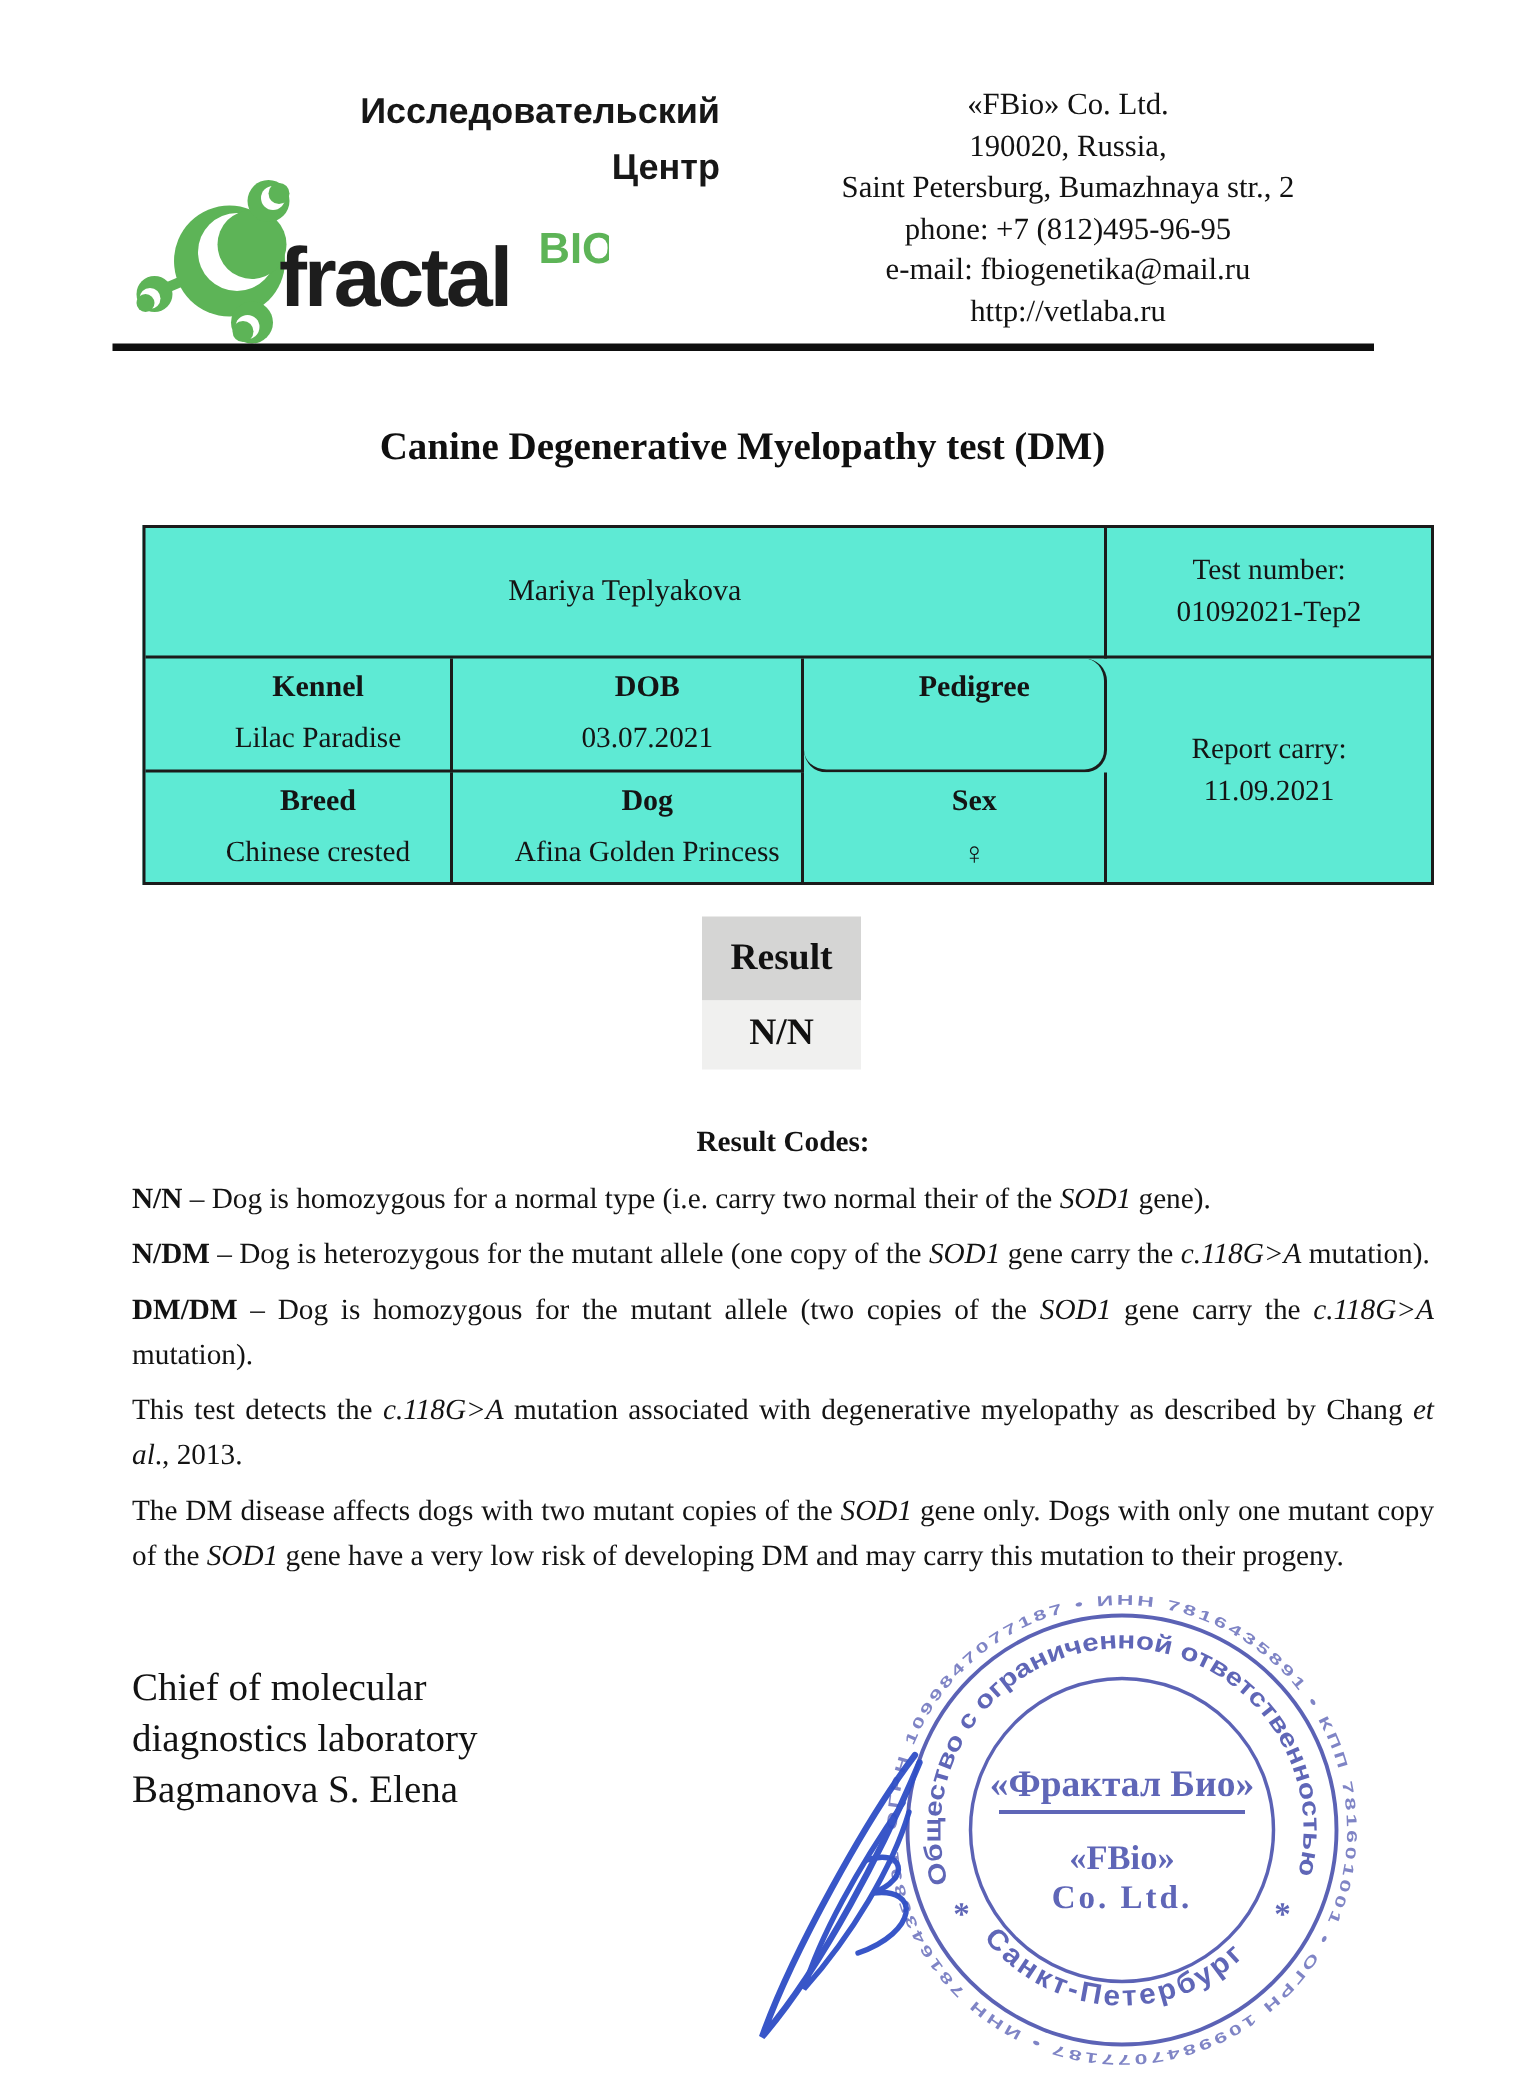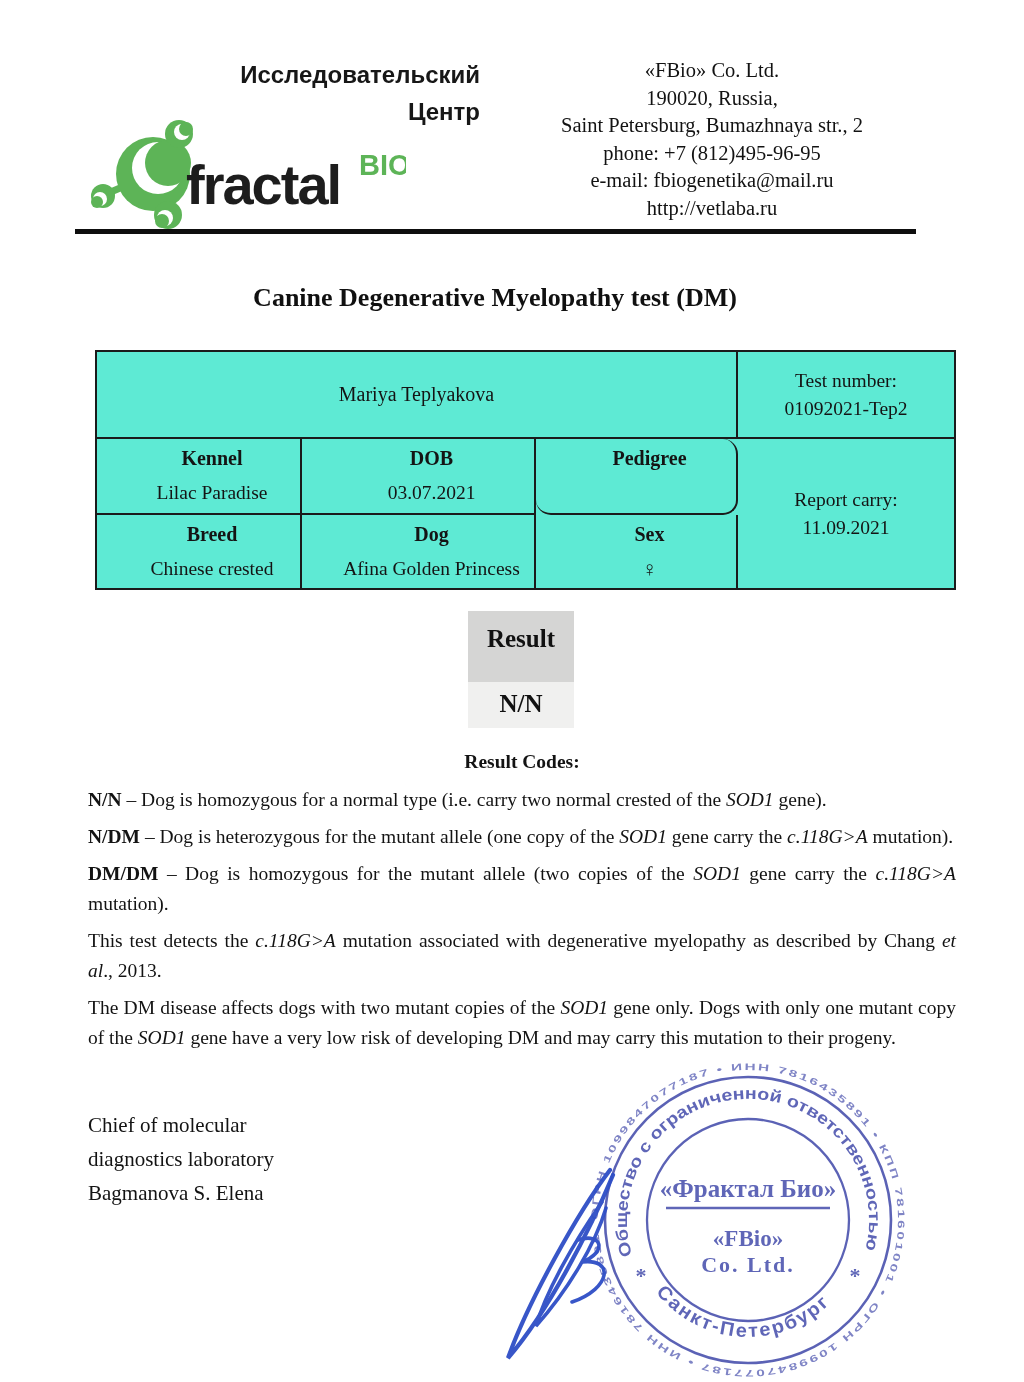--- a/index.html
+++ b/index.html
@@ -43,28 +43,28 @@
   .cell-kennel { grid-column:1; grid-row:2; }
   .cell-dob { grid-column:2; grid-row:2; }
   .cell-pedigree { grid-column:3; grid-row:2;border-radius:15px; }
   .cell-report { grid-column:4; grid-row:2/4; display:flex; flex-direction:column; align-items:center; justify-content:center; font-size:19.5px; line-height:28px; }
   .cell-breed { grid-column:1; grid-row:3; }
   .cell-dog { grid-column:2; grid-row:3; }
   .cell-sex { grid-column:3; grid-row:3; }
   .cell-sex .val { font-size:21px; }
   
   .result-box { position:absolute; left:468px; top:611px; width:106px; text-align:center; font-weight:bold; font-size:25px; color:#111; }
-  .result-label { height:71px; line-height:56px; }
+  .result-label { height:56px; line-height:56px; }
   .result-value { height:46px; line-height:44px; }
   
   .codes { position:absolute; left:88px; top:747px; width:868px; font-size:19.5px; line-height:30px; color:#131313; }
   .codes p { margin:0 0 7px 0; text-align:justify; }
   .codes p.hd { text-align:center; font-weight:bold; margin-bottom:8px; }
   
-  .signoff { position:absolute; left:88px; top:1108px; font-size:21px; line-height:34px; color:#131313;font-family:Liberation Serif, serif; }
+  .signoff { position:absolute; left:88px; top:1108px; font-size:26px; line-height:34px; color:#131313;font-family:Liberation Serif, serif; }
   
   .stamp-svg { position:absolute; left:460px; top:1040px; }
   .stamp-ring-top { font-family:"Liberation Sans", sans-serif; font-weight:bold; }
   .stamp-ring-bottom { font-family:"Liberation Sans", sans-serif; font-weight:bold; }
   .stamp-micro { font-family:"Liberation Sans", sans-serif; font-weight:bold; }
   .stamp-center { font-family:"Liberation Serif", serif; font-weight:bold; }
 </style>
 </head>
 <body>
 
@@ -148,21 +148,21 @@
     </div>
   </div>
 
   <div class="result-box">
     <div class="result-label" style="background: rgb(213, 213, 212);">Result</div>
     <div class="result-value" style="background: rgb(240, 240, 239);">N/N</div>
   </div>
 
   <div class="codes">
     <p class="hd"><b>Result Codes:</b></p>
-    <p><b>N/N</b><span> – Dog is homozygous for a normal type (i.e. carry two normal crested of the </span><i>SOD1</i><span> gene).</span></p>
+    <p><b>N/N</b><span> – Dog is homozygous for a normal type (i.e. carry two normal their of the </span><i>SOD1</i><span> gene).</span></p>
     <p><b>N/DM</b><span> – Dog is heterozygous for the mutant allele (one copy of the </span><i>SOD1</i><span> gene carry the </span><i>c.118G&gt;A</i><span> mutation).</span></p>
     <p><b>DM/DM</b><span> – Dog is homozygous for the mutant allele (two copies of the </span><i>SOD1</i><span> gene carry the </span><i>c.118G&gt;A</i><span> mutation).</span></p>
     <p><span>This test detects the </span><i>c.118G&gt;A</i><span> mutation associated with degenerative myelopathy as described by Chang </span><i>et al</i><span>., 2013.</span></p>
     <p><span>The DM disease affects dogs with two mutant copies of the </span><i>SOD1</i><span> gene only. Dogs with only one mutant copy of the </span><i>SOD1</i><span> gene have a very low risk of developing DM and may carry this mutation to their progeny.</span></p>
   </div>
 
   <div class="signoff">
     <div>Chief of molecular</div>
     <div>diagnostics laboratory</div>
     <div>Bagmanova S. Elena</div>

